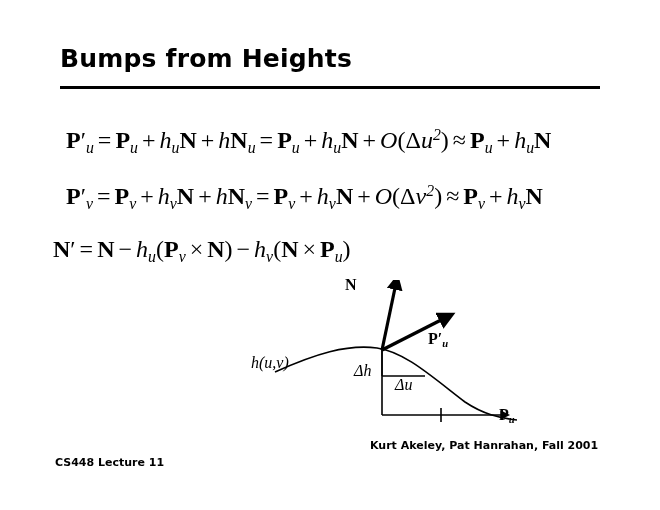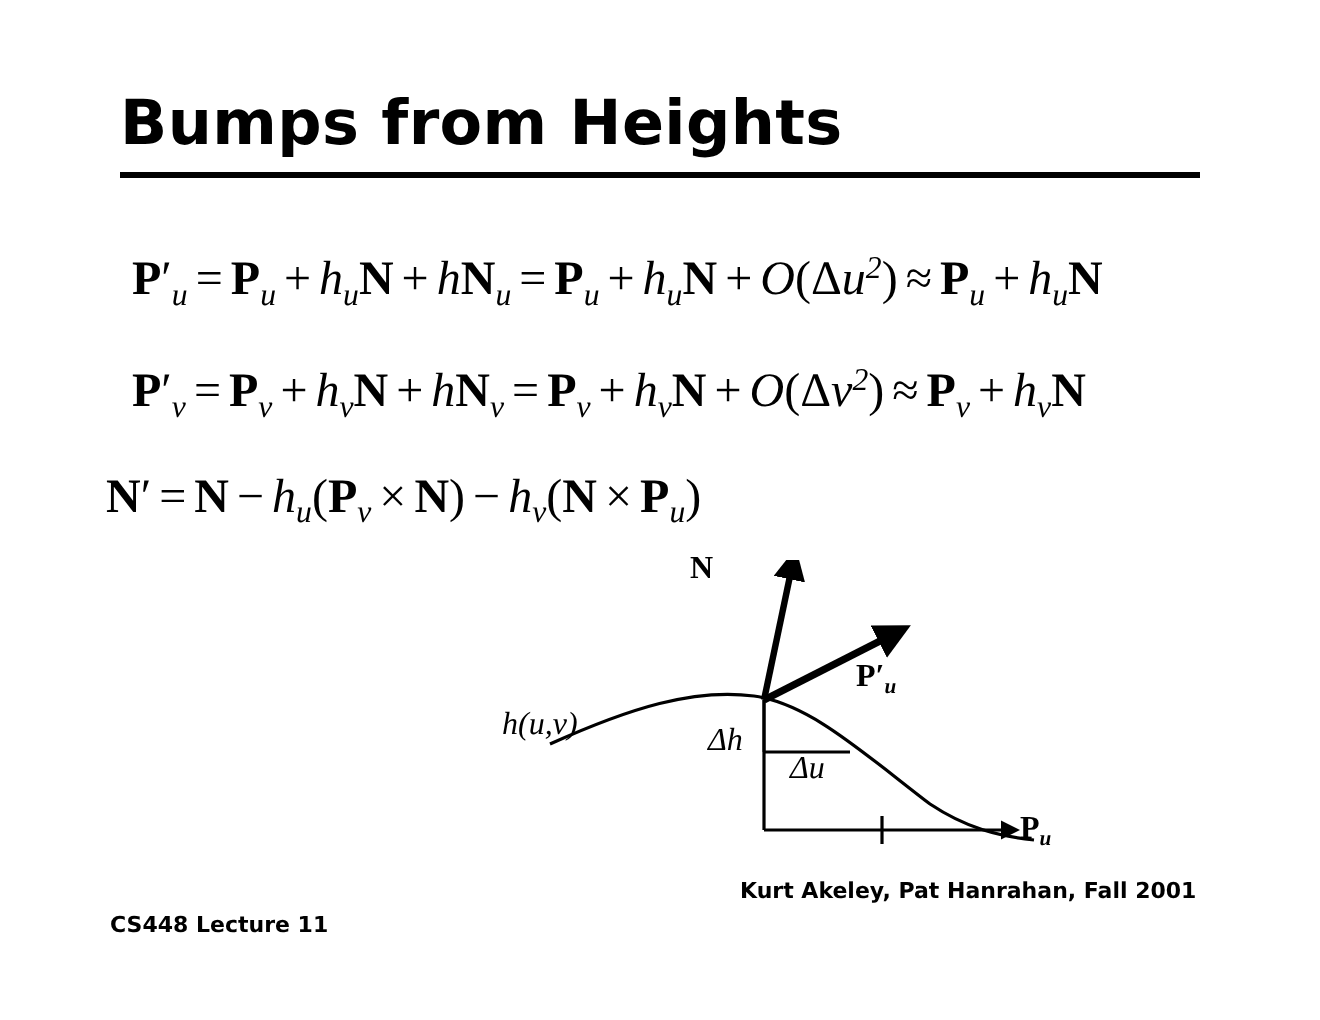--- a/index.html
+++ b/index.html
@@ -16,21 +16,21 @@
   .slide {
     position: relative;
     width: 660px;
     height: 510px;
     background: #ffffff;
   }
   .title {
     position: absolute;
     left: 60px;
     top: 44px;
-    font-size: 31px;
+    font-size: 25px;
     font-weight: bold;
     color: #000000;
     letter-spacing: 0.2px;
     font-family: "DejaVu Sans", sans-serif;
   }
   .title-rule {
     position: absolute;
     left: 60px;
     top: 86px;
     width: 540px;
@@ -158,19 +158,19 @@
     <div class="fig-label bold" style="left:90px; top:-4px;">N</div>
 
     <div class="fig-label bold" style="left:173px; top:40px;margin-top:10px;">P′<span class="sub">u</span></div>
 
     <div class="fig-label italic" style="left:-4px; top:74px;"><span class="it">h</span>(<span class="it">u</span>,<span class="it">v</span>)</div>
 
     <div class="fig-label italic" style="left:99px; top:70px;margin-top:12px;">Δ<span class="it">h</span></div>
 
     <div class="fig-label italic" style="left:140px; top:96px;">Δ<span class="it">u</span></div>
 
-    <div class="fig-label bold" style="left:255px; top:126px;">P<span class="sub">u</span></div>
+    <div class="fig-label bold" style="left:244px; top:126px;">P<span class="sub">u</span></div>
   </div>
 
   <div class="footer-left">CS448 Lecture 11</div>
   <div class="footer-right">Kurt Akeley, Pat Hanrahan, Fall 2001</div>
 
 </div>
 
 </body></html>

